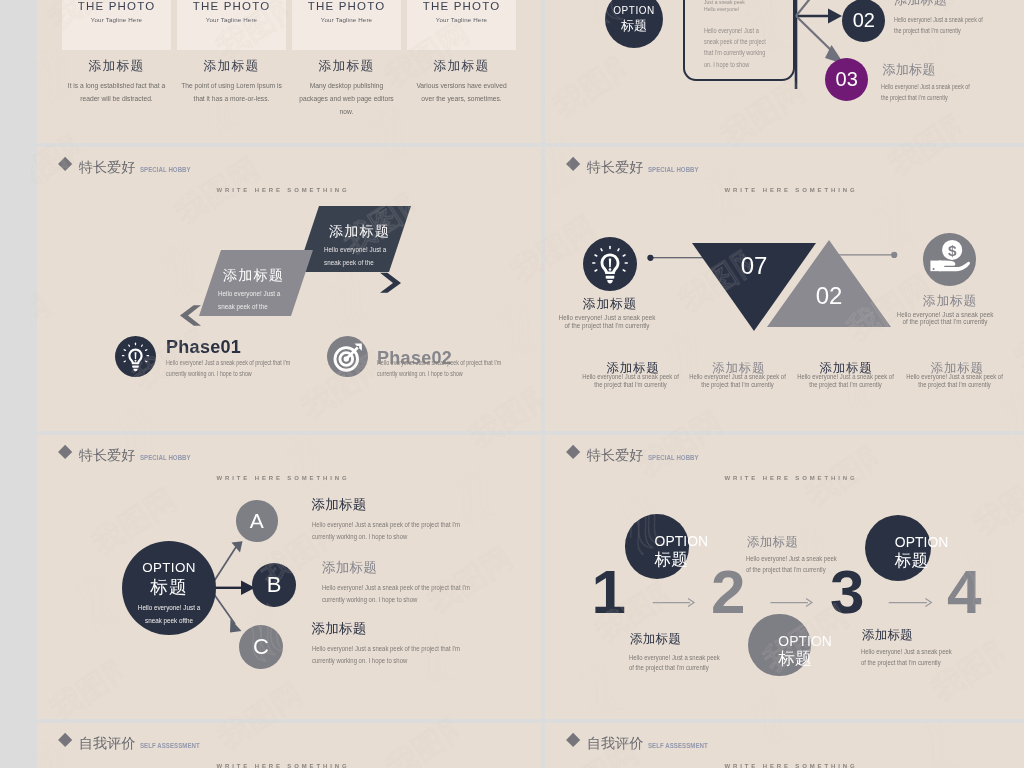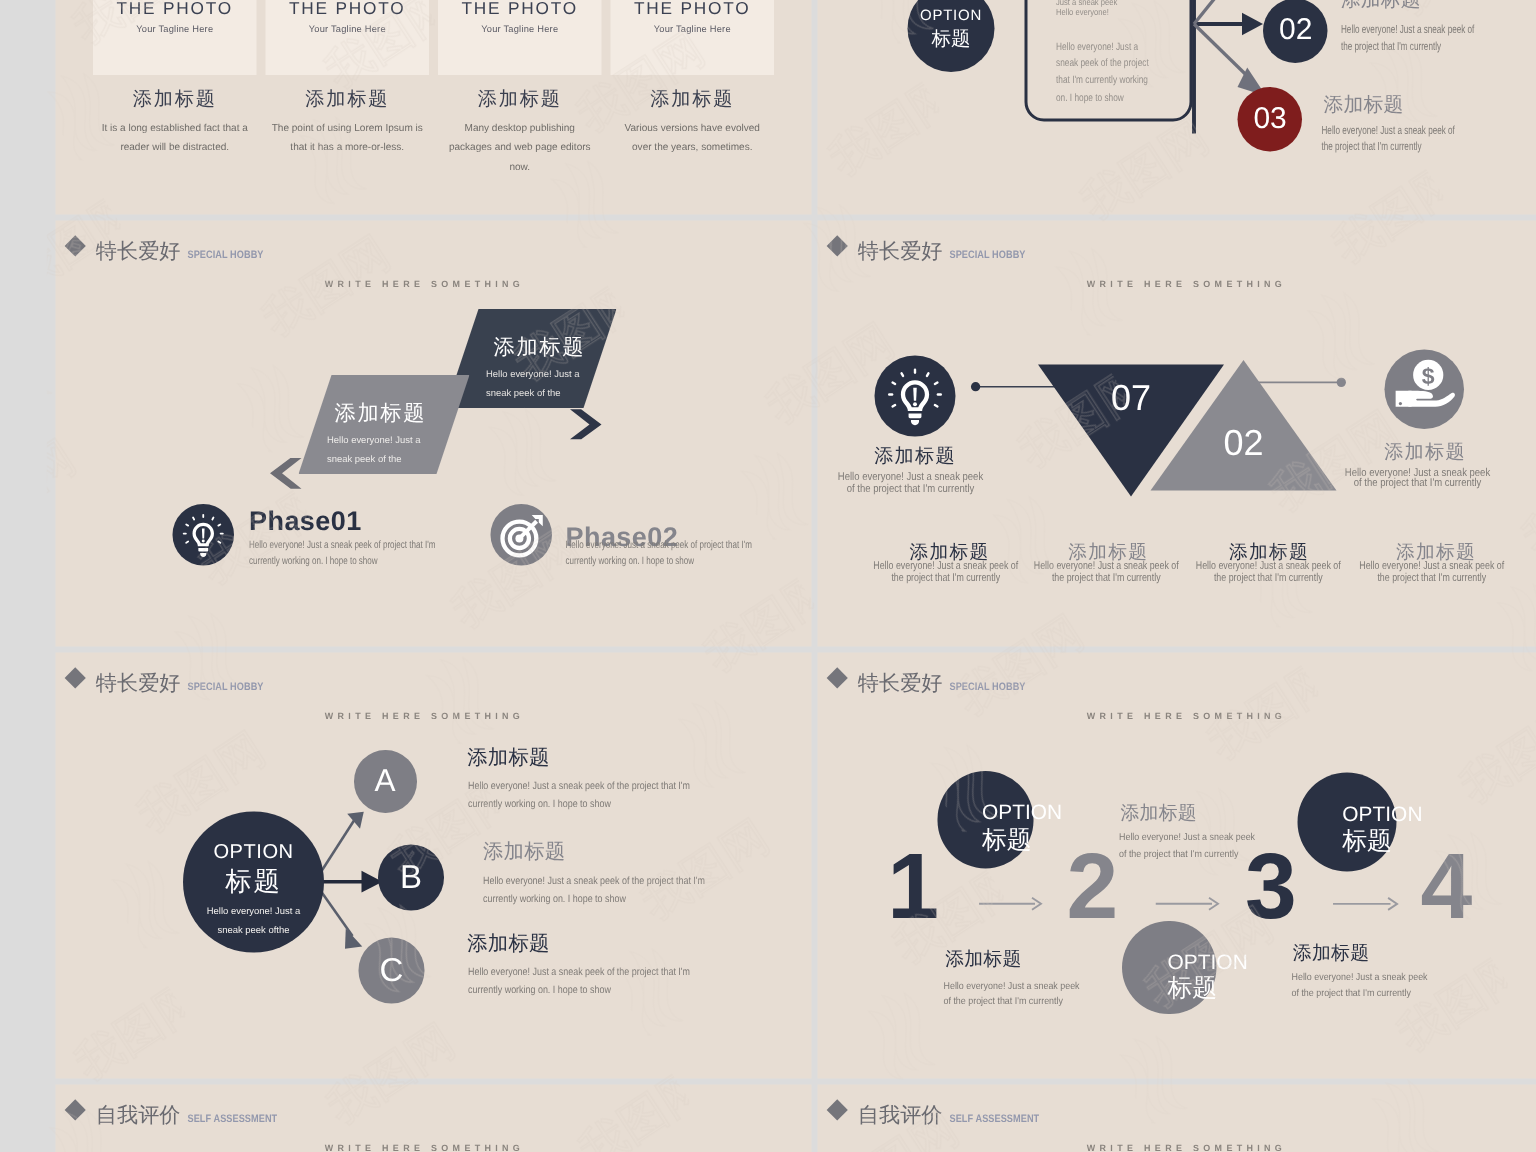--- a/index.html
+++ b/index.html
@@ -4,21 +4,21 @@
 <style>
   html,body{margin:0;padding:0;}
   body{width:1024px;height:768px;overflow:hidden;background:#dcdcdc;
        font-family:"Liberation Sans",sans-serif;-webkit-font-smoothing:antialiased;}
   .page{position:relative;width:1024px;height:768px;margin-left:31px;}
   .slide{position:absolute;width:504px;height:284px;background:#e7ddd3;overflow:hidden;}
   .sl{left:6px}.sr{left:514px}
   .r1{top:-141px;height:284px}.r2{top:147px}.r3{top:435px}.r4{top:723px;height:45px}
 
   
-  .hdr{position:absolute;left:6px;top:13px;display:flex;align-items:baseline;}
+  .hdr{position:absolute;left:21px;top:13px;display:flex;align-items:baseline;}
   .hdr .dia{width:10.3px;height:10.3px;background:#75757b;transform:rotate(45deg);
             margin-right:8.5px;margin-left:2px;position:relative;top:-2.5px;}
   .hdr .cn{font-size:14.1px;color:#6a6a70;letter-spacing:.05px;font-weight:400;line-height:1;}
   .hdr .en{font-size:7.2px;color:#9398ad;letter-spacing:0.05px;margin-left:5px;font-weight:700;
            transform:scaleX(0.85);transform-origin:left;}
   .subt{position:absolute;top:40px;left:-6px;width:504px;text-align:center;
         font-size:5.95px;letter-spacing:2.9px;color:#8a847e;font-weight:700;}
 
   .navy{color:#2a3143}.gray{color:#85858c}
 
@@ -156,21 +156,21 @@
   </div>
   <div class="s2box" style="left:138.4px;top:110px;width:111.4px;height:112.3px"></div>
   <div style="position:absolute;left:159.4px;top:140px;font-size:5.9px;color:#948f8a;line-height:1.13;white-space:pre-line;transform:scaleX(0.86);transform-origin:left top">Just a sneak peek
 Hello everyone!</div>
   <div style="position:absolute;left:159.4px;top:167px;width:84px;font-size:7.1px;color:#948f8a;line-height:1.58;transform:scaleX(0.78);transform-origin:left top">Hello everyone! Just a sneak peek of the project that I'm currently working on. I hope to show</div>
 
   <div class="s2num" style="left:297.3px;top:139.6px;width:43px;height:43px;background:#2a3143">02</div>
   <div class="s2ttl gray" style="left:348.9px;top:134px;font-size:13.2px">添加标题</div>
   <div class="s2dsc" style="left:348.9px;top:155.6px">Hello everyone! Just a sneak peek of the project that I'm currently</div>
 
-  <div class="s2num" style="left:280.1px;top:199.2px;width:43.3px;height:43.3px;background:#7f1d1d">03</div>
+  <div class="s2num" style="left:280.1px;top:199.2px;width:43.3px;height:43.3px;background:#701a75">03</div>
   <div class="s2ttl gray" style="left:337.4px;top:203.5px;font-size:13.2px">添加标题</div>
   <div class="s2dsc" style="left:336px;top:223.2px">Hello everyone! Just a sneak peek of the project that I'm currently</div>
 </div>
 
 <div class="slide sl r2">
   <div class="wm"></div>
   <div class="hdr">
     <span class="dia"></span>
     <span class="cn">特长爱好</span>
     <span class="en">SPECIAL HOBBY</span>

